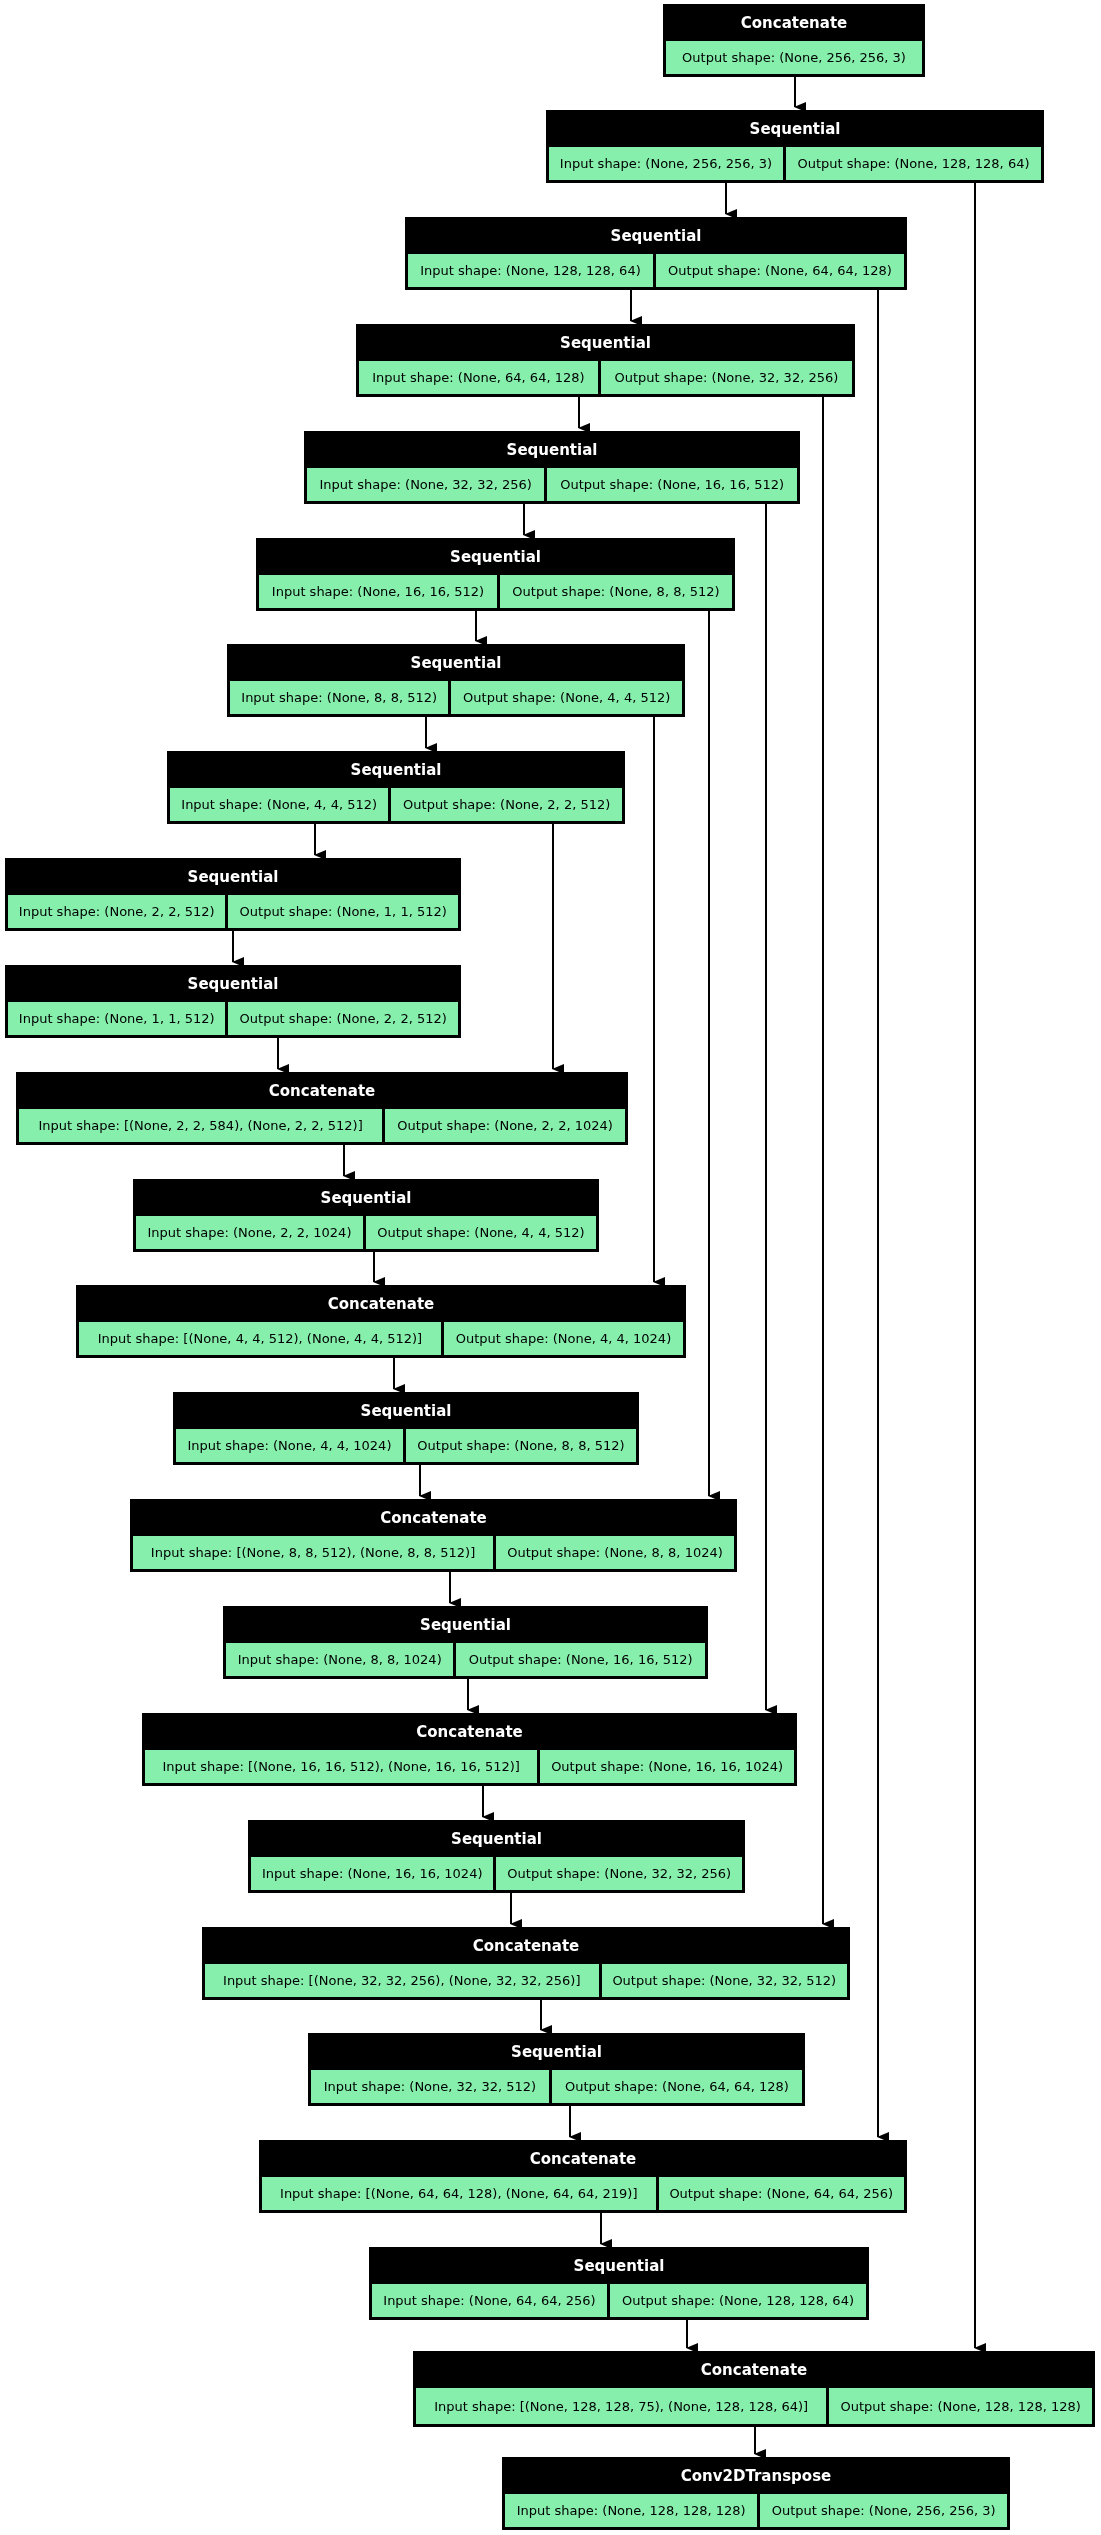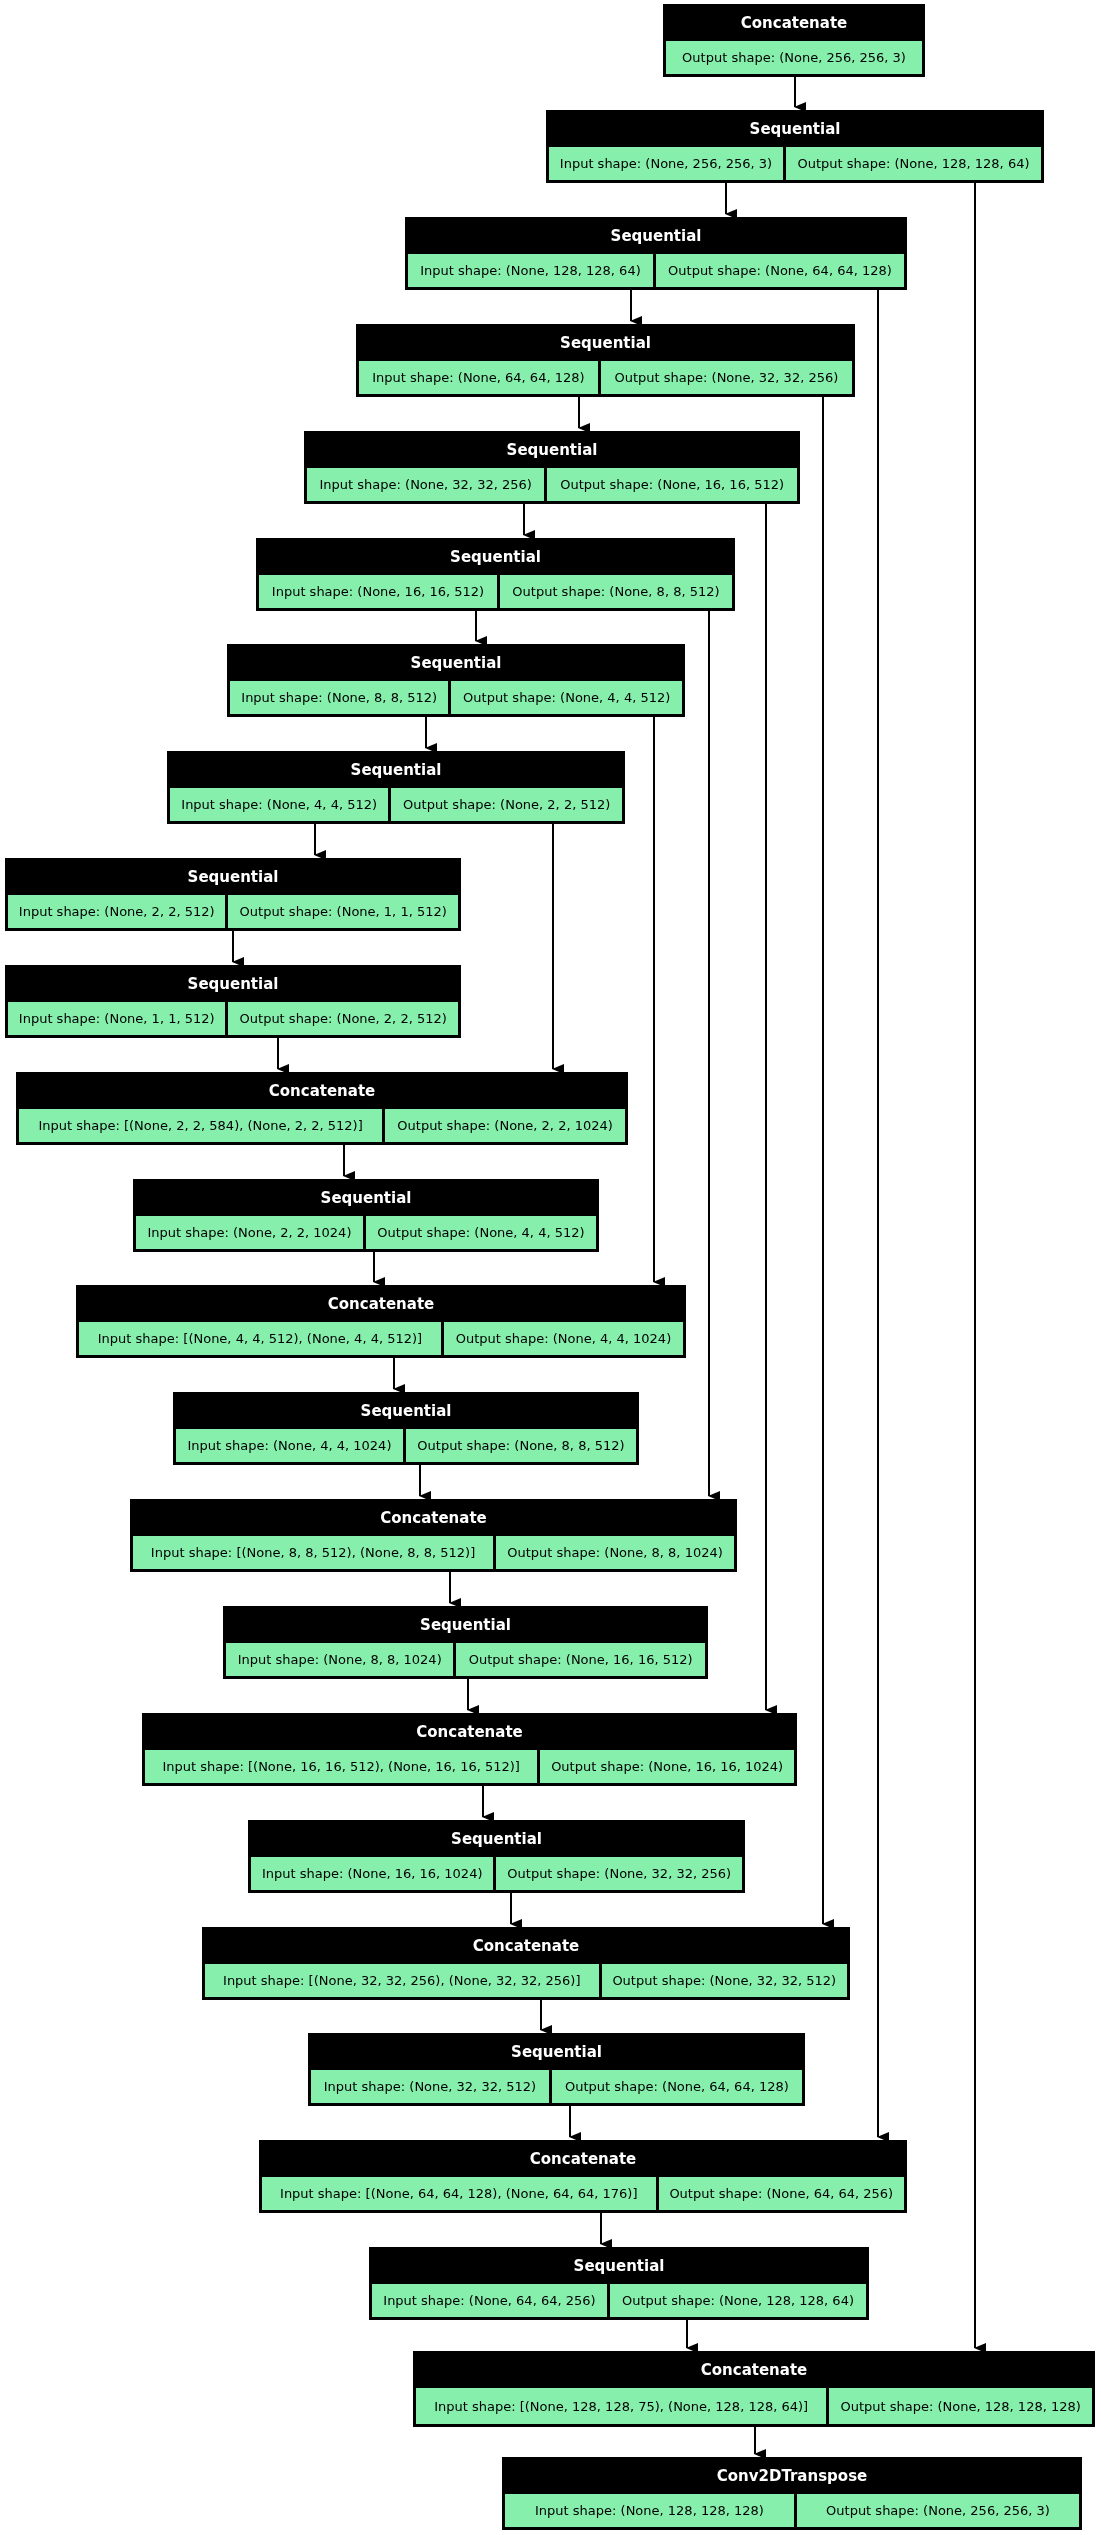--- a/index.html
+++ b/index.html
@@ -346,21 +346,21 @@
             <span style="white-space: pre;">Output shape: </span>
             <span class="val">(None, 64, 64, 128)</span>
           </div>
         </div>
       </div>
       <div class="node" style="left: 259px; top: 2140px; width: 648px; height: 73px;">
         <div class="hdr">Concatenate</div>
         <div class="cells">
           <div class="cell" style="flex-grow: 55;">
             <span style="white-space: pre;">Input shape: </span>
-            <span class="val">[(None, 64, 64, 128), (None, 64, 64, 176)]</span>
+            <span class="val">[(None, 64, 64, 128), (None, 64, 64, 219)]</span>
           </div>
           <div class="cell" style="flex-grow: 33;">
             <span style="white-space: pre;">Output shape: </span>
             <span class="val">(None, 64, 64, 256)</span>
           </div>
         </div>
       </div>
       <div class="node" style="left: 369px; top: 2247px; width: 500px; height: 73px;">
         <div class="hdr">Sequential</div>
         <div class="cells">
@@ -380,21 +380,21 @@
           <div class="cell" style="flex-grow: 57;">
             <span style="white-space: pre;">Input shape: </span>
             <span class="val">[(None, 128, 128, 75), (None, 128, 128, 64)]</span>
           </div>
           <div class="cell" style="flex-grow: 35;">
             <span style="white-space: pre;">Output shape: </span>
             <span class="val">(None, 128, 128, 128)</span>
           </div>
         </div>
       </div>
-      <div class="node" style="left: 502px; top: 2457px; width: 580px; height: 73px;">
+      <div class="node" style="left: 502px; top: 2457px; width: 508px; height: 73px;">
         <div class="hdr">Conv2DTranspose</div>
         <div class="cells">
           <div class="cell" style="flex-grow: 34;">
             <span style="white-space: pre;">Input shape: </span>
             <span class="val">(None, 128, 128, 128)</span>
           </div>
           <div class="cell" style="flex-grow: 33;">
             <span style="white-space: pre;">Output shape: </span>
             <span class="val">(None, 256, 256, 3)</span>
           </div>

